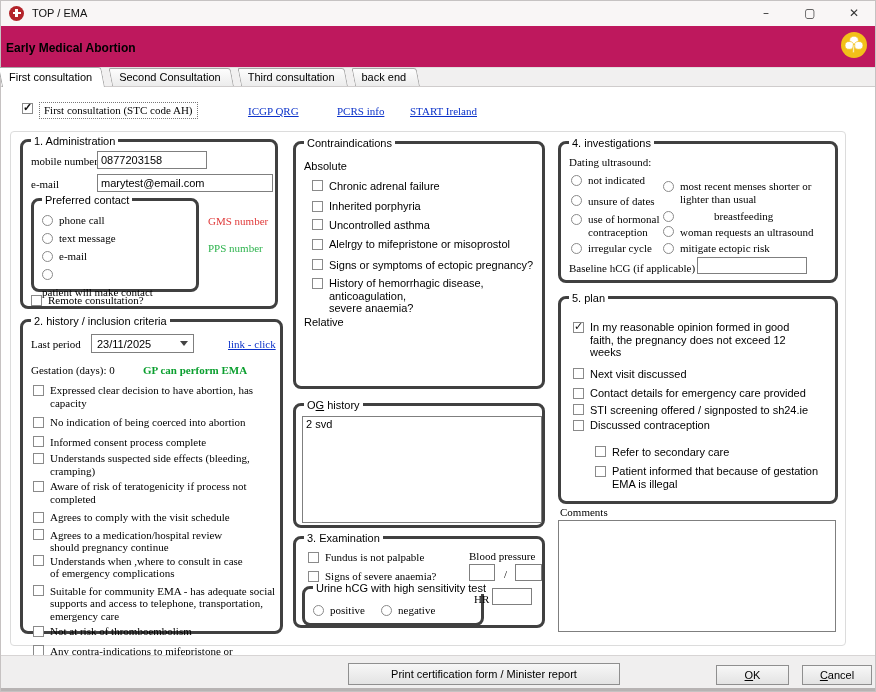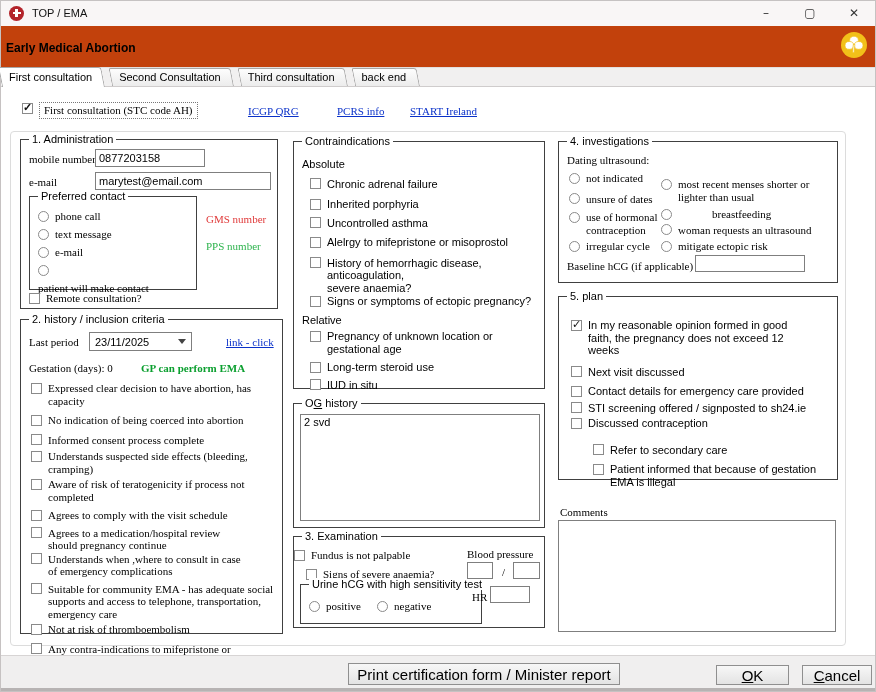--- a/index.html
+++ b/index.html
@@ -16,41 +16,41 @@
     display:flex; align-items:center; padding-left:9px; }
   .app-icon { width:15px; height:15px; border-radius:50%; background:#b3242b; position:relative; flex:0 0 auto; }
   .app-icon::before { content:""; position:absolute; left:3.5px; top:6.2px; width:8px; height:2.6px; background:#fff; }
   .app-icon::after  { content:""; position:absolute; left:6.2px; top:3.5px; width:2.6px; height:8px; background:#fff; }
   .title-text { margin-left:8px; font-size:11px; color:#111; }
   .win-controls { margin-left:auto; display:flex; height:100%; }
   .win-btn { width:44px; height:100%; display:flex; align-items:center; justify-content:center;
     font-size:12px; color:#333; font-family:"DejaVu Sans",sans-serif; }
 
   
-  .header { position:absolute; top:26px; left:0; right:0; height:41px; background:#c2410c; }
+  .header { position:absolute; top:26px; left:0; right:0; height:41px; background:#be185d; }
   .header-title { position:absolute; left:6px; top:15px; font-weight:bold; font-size:12px; }
   .shamrock { position:absolute; right:9px; top:6px; width:26px; height:26px; }
 
   
   .tabstrip { position:absolute; top:67px; left:0; right:0; height:19px; background:#f1f0f0;
     border-top:1px solid #e2dfdf; display:flex; align-items:flex-end; padding-left:2px; }
   .tab { position:relative; height:18px; margin-right:7px; padding:0 13px 0 7px; display:flex; align-items:center; }
   .tab-bg { position:absolute; inset:0; background:linear-gradient(#fdfdfd,#ececec);
     border:1px solid #a8a8a8; border-bottom:none; border-radius:2px 3px 0 0;
     transform:skewX(11deg); transform-origin:bottom left; }
   .tab-label { position:relative; z-index:1; white-space:nowrap; }
   .tab[data-active="true"] { height:20px; margin-bottom:-1px; z-index:3; }
   .tab[data-active="true"] .tab-bg { background:#ffffff; }
 
   
   .page { position:absolute; top:86px; left:0; width:876px; height:569px; background:#fff;
     border-top:1px solid #cfcccc; }
 
   .frame { position:absolute; border:1px solid #dcdcdc; border-radius:4px; }
-  .grp { position:absolute; border:1px solid #404040; border-radius:0; background:transparent; }
+  .grp { position:absolute; border:3px solid #404040; border-radius:8px; background:transparent; }
   .grp > .cap { position:absolute; top:-7px; left:8px; background:#fff; padding:0 3px; line-height:12px; white-space:nowrap; }
 
   .txt { border:1px solid #7f7f7f; background:#fff; font:11px "Liberation Sans","DejaVu Sans",sans-serif;
     padding:1px 3px; position:absolute; }
   textarea.txt { resize:none; overflow:hidden; }
 
   .lbl { white-space:pre-line; line-height:12.5px; }
   .abs { position:absolute;font-family:Liberation Serif, serif; }
 
   .cbrow, .rbrow { display:flex; align-items:flex-start; gap:6px; }
@@ -66,21 +66,21 @@
 
   .focusbox { border:1px dotted #777; padding:1px 4px; }
 
   .combo { position:absolute; border:1px solid #7f7f7f; background:#fff; display:flex; align-items:center; padding:0 5px; }
   .combo-arrow { margin-left:auto; width:0; height:0; border-left:4px solid transparent;
     border-right:4px solid transparent; border-top:5px solid #444; }
 
   
   .footer { position:absolute; top:655px; left:0; right:0; height:33px; background:#f0efef; border-top:1px solid #d7d4d4; }
   .btn { position:absolute; border:1px solid #8f8f8f; background:linear-gradient(#f7f7f7,#e3e3e3);
-    display:flex; align-items:center; justify-content:center; font-size:15px; }
+    display:flex; align-items:center; justify-content:center; font-size:11px; }
   .bottom-strip { position:absolute; top:688px; left:0; right:0; height:4px; background:#b7b3b3; }
 </style>
 </head>
 <body>
 
 <div class="titlebar">
   <span class="app-icon"></span>
   <span class="title-text">TOP / EMA</span>
   <div class="win-controls">
     <span class="win-btn">–</span>
@@ -247,56 +247,42 @@
           <span class="lbl">Inherited porphyria</span>
         </div>
         <div class="cbrow" style="margin-bottom:7px;">
           <span class="cb" data-checked="false"></span>
           <span class="lbl">Uncontrolled asthma</span>
         </div>
         <div class="cbrow" style="margin-bottom:8px;">
           <span class="cb" data-checked="false"></span>
           <span class="lbl">Alelrgy to mifepristone or misoprostol</span>
         </div>
+        <div class="cbrow" style="margin-bottom:6px;">
+          <span class="cb" data-checked="false"></span>
+          <span class="lbl">Signs or symptoms of ectopic pregnancy?</span>
+        </div>
         <div class="cbrow" style="margin-bottom:1px;">
           <span class="cb" data-checked="false"></span>
           <span class="lbl">History of hemorrhagic disease, anticoagulation,
 severe anaemia?</span>
         </div>
-        <div class="cbrow" style="margin-bottom:6px;">
-          <span class="cb" data-checked="false"></span>
-          <span class="lbl">Signs or symptoms of ectopic pregnancy?</span>
-        </div>
       </div>
       <div class="lbl" style="margin-bottom:4px;">Relative</div>
-      <div style="padding-left:8px;">
-        <div class="cbrow" style="margin-bottom:6px;">
-          <span class="cb" data-checked="false"></span>
-          <span class="lbl">Pregnancy of unknown location or gestational age</span>
-        </div>
-        <div class="cbrow" style="margin-bottom:5px;">
-          <span class="cb" data-checked="false"></span>
-          <span class="lbl">Long-term steroid use</span>
-        </div>
-        <div class="cbrow">
-          <span class="cb" data-checked="false"></span>
-          <span class="lbl">IUD in situ</span>
-        </div>
-      </div>
     </div>
   </div>
 
   <div class="grp" style="left:293px; top:316px; width:252px; height:125px;">
     <span class="cap"><span>O</span><span class="u">G</span><span> history</span></span>
     <textarea class="txt" style="left: 6px; top: 10px; width: 240px; height: 107px;">2 svd</textarea>
   </div>
 
   <div class="grp" style="left:293px; top:449px; width:252px; height:92px;">
     <span class="cap">3. Examination</span>
-    <div class="cbrow abs" style="left:0; top:12px;">
+    <div class="cbrow abs" style="left:12px; top:12px;">
       <span class="cb" data-checked="false"></span>
       <span class="lbl">Fundus is not palpable</span>
     </div>
     <div class="cbrow abs" style="left:12px; top:31px;">
       <span class="cb" data-checked="false"></span>
       <span class="lbl">Signs of severe anaemia?</span>
     </div>
     <div class="grp" style="left:6px; top:47px; width:182px; height:40px;">
       <span class="cap">Urine hCG with high sensitivity test</span>
       <div class="rbrow abs" style="left:8px; top:15px;">
@@ -354,21 +340,21 @@
       </div>
       <div class="rbrow">
         <span class="rb" data-selected="false"></span>
         <span class="lbl">mitigate ectopic risk</span>
       </div>
     </div>
     <span class="abs lbl" style="left:8px; top:118px;">Baseline hCG (if applicable)</span>
     <input class="txt" style="left: 136px; top: 113px; width: 110px; height: 17px;" value="">
   </div>
 
-  <div class="grp" style="left:558px; top:209px; width:280px; height:184px;">
+  <div class="grp" style="left:558px; top:209px; width:280px; height:208px;">
     <span class="cap">5. plan</span>
     <div style="padding:22px 8px 0 12px;">
       <div class="cbrow" style="margin-bottom:9px;">
         <span class="cb" data-checked="true"></span>
         <span class="lbl">In my reasonable opinion formed in good
 faith, the pregnancy does not exceed 12
 weeks</span>
       </div>
       <div class="cbrow" style="margin-bottom:7px;">
         <span class="cb" data-checked="false"></span>

